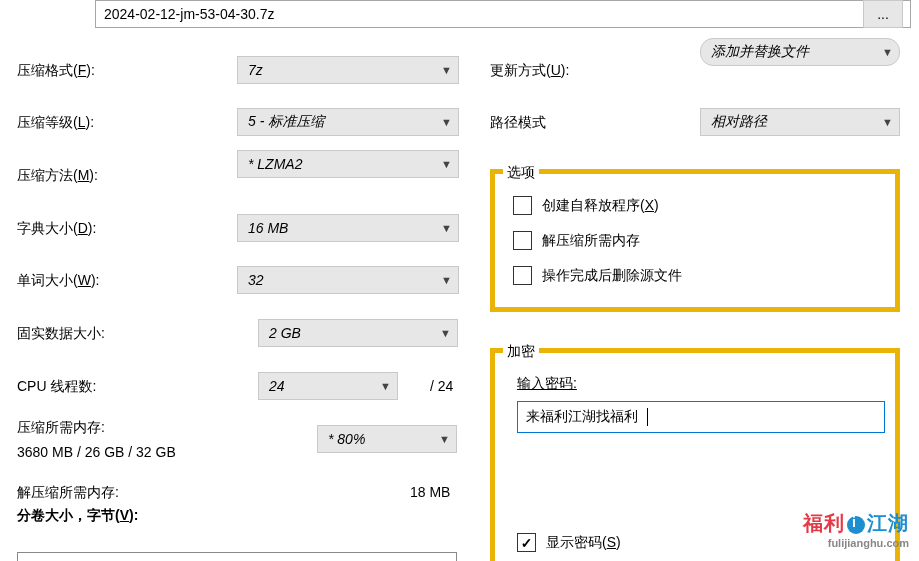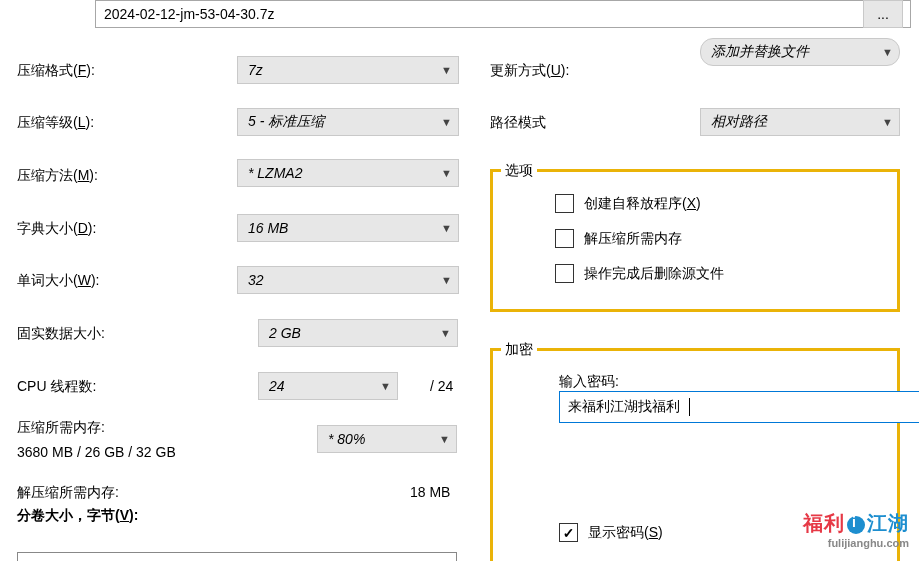--- a/index.html
+++ b/index.html
@@ -55,22 +55,21 @@
 }
 .group-label {
   position: absolute;
   background: #fff;
   padding: 0 4px;
   top: -10px;
   left: 8px;
 }
 .group {
   position: absolute;
-  border: 3px solid #eab308;
-  padding-left: 44px;
+  border: 5px solid #eab308;
 }
 .underline { text-decoration: underline; }
 .left-label { position: absolute; left: 17px; }
 .left-combo { position: absolute; left: 237px; width: 222px; }
 .right-label { position: absolute; left: 490px; }
 .right-combo { position: absolute; left: 700px; width: 200px; }
 .cursor {
   display: inline-block;
   width: 1px; height: 18px;
   background: #000;
@@ -108,21 +107,21 @@
   <span>压缩等级(</span><span class="underline">L</span><span>):</span>
 </div>
 <div class="combo left-combo" style="top:108px;">
   <span>5 - 标准压缩</span>
   <span class="chev">▼</span>
 </div>
 
 <div class="left-label" style="top:167px;">
   <span>压缩方法(</span><span class="underline">M</span><span>):</span>
 </div>
-<div class="combo left-combo" style="top:159px;">
+<div class="combo left-combo" style="top:150px;">
   <span>* LZMA2</span>
   <span class="chev">▼</span>
 </div>
 
 <div class="left-label" style="top:220px;">
   <span>字典大小(</span><span class="underline">D</span><span>):</span>
 </div>
 <div class="combo left-combo" style="top:214px;">
   <span>16 MB</span>
   <span class="chev">▼</span>
@@ -197,21 +196,21 @@
     <div class="checkbox-row">
       <div class="checkbox"></div>
       <span>操作完成后删除源文件</span>
     </div>
   </div>
 </div>
 
 <div class="group" style="left:490px; top:348px; width:410px; height:230px;">
   <div class="group-label">加密</div>
   <div style="padding:22px 18px 0 22px;">
-    <div style="">输入密码:</div>
+    <div style="margin-bottom:8px;text-decoration:underline;">输入密码:</div>
     <div class="textbox" style="width:368px; height:32px; border:1px solid #0078d7; justify-content:flex-start;gap:8px;">
       <span>来福利江湖找福利</span>
         <span class="cursor"></span>
     </div>
     <div class="checkbox-row" style="margin-top:100px;">
       <div class="checkbox">✓</div>
       <span>
         <span>显示密码(</span><span class="underline">S</span><span>)</span>
       </span>
     </div>

